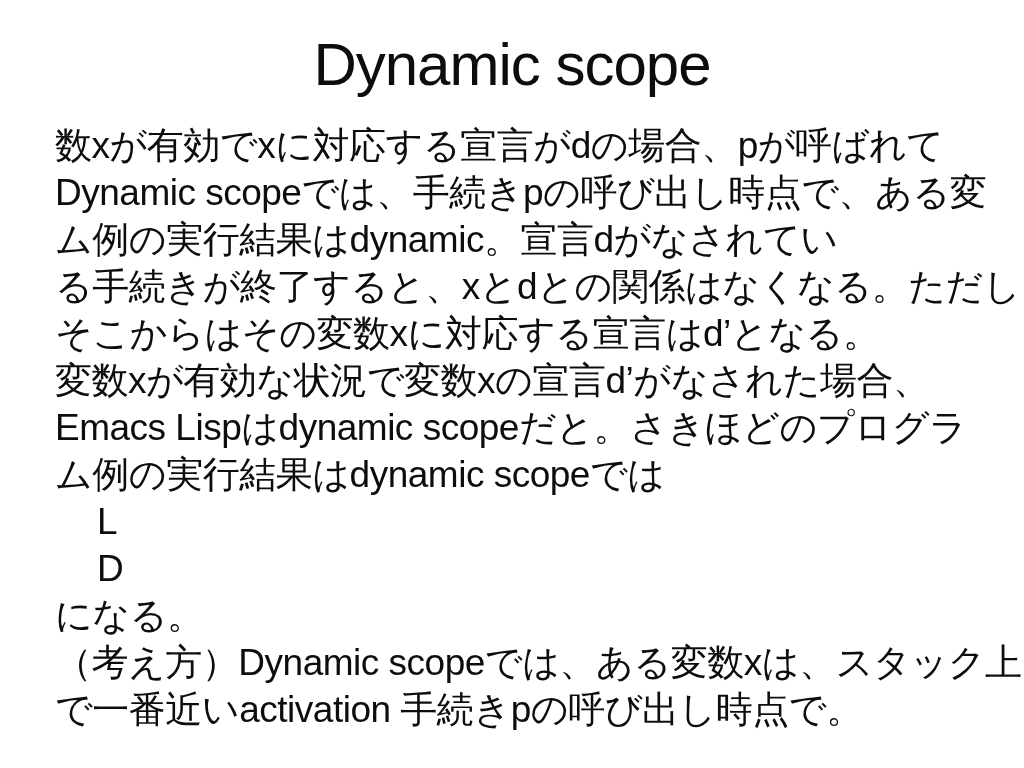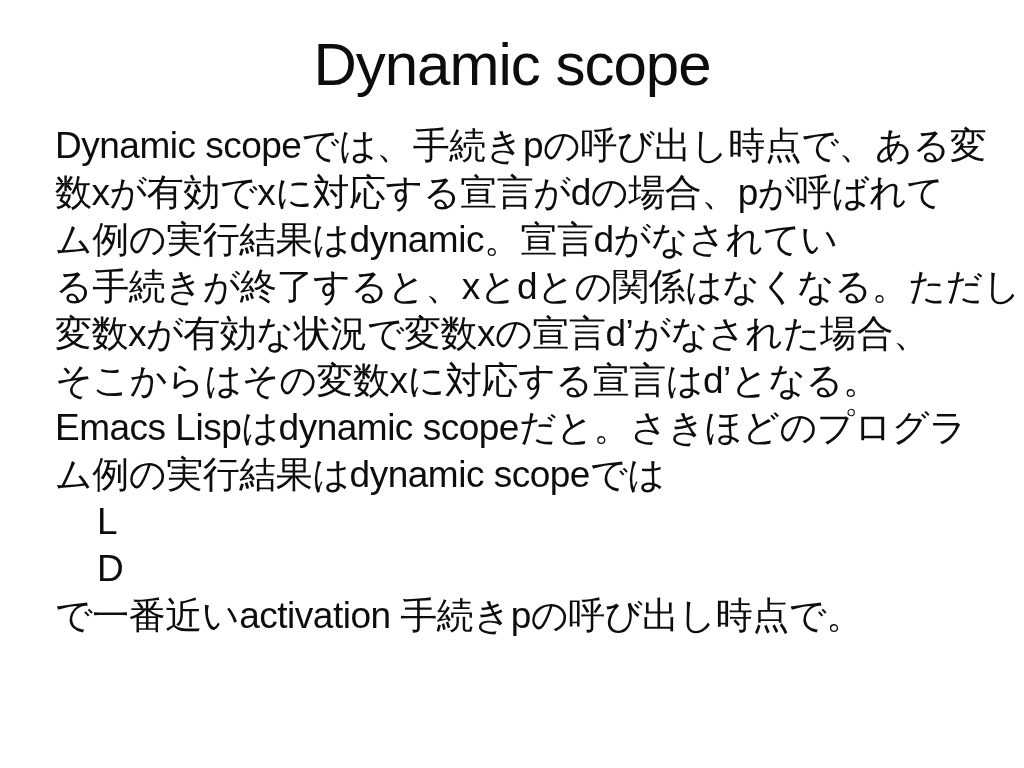--- a/index.html
+++ b/index.html
@@ -45,25 +45,27 @@
   .body-line.indent {
     padding-left: 42px;
   }
 </style>
 </head>
 <body>
 
 <div class="slide">
   <h1 class="slide-title">Dynamic scope</h1>
   <div class="slide-body">
+      <div class="body-line">数xが有効でxに対応する宣言がdの場合、pが呼ばれて</div>
       <div class="body-line">Dynamic scopeでは、手続きpの呼び出し時点で、ある変</div>
-      <div class="body-line">数xが有効でxに対応する宣言がdの場合、pが呼ばれて</div>
       <div class="body-line">ム例の実行結果はdynamic。宣言dがなされてい</div>
       <div class="body-line">る手続きが終了すると、xとdとの関係はなくなる。ただし、</div>
+      <div class="body-line">そこからはその変数xに対応する宣言はd’となる。</div>
       <div class="body-line">変数xが有効な状況で変数xの宣言d’がなされた場合、</div>
-      <div class="body-line">そこからはその変数xに対応する宣言はd’となる。</div>
       <div class="body-line">Emacs Lispはdynamic scopeだと。さきほどのプログラ</div>
       <div class="body-line">ム例の実行結果はdynamic scopeでは</div>
       <div class="body-line indent">L</div>
       <div class="body-line indent">D</div>
+      <div class="body-line">になる。</div>
+      <div class="body-line">（考え方）Dynamic scopeでは、ある変数xは、スタック上</div>
       <div class="body-line">で一番近いactivation 手続きpの呼び出し時点で。</div>
     </div>
 </div>
 
 </body></html>

